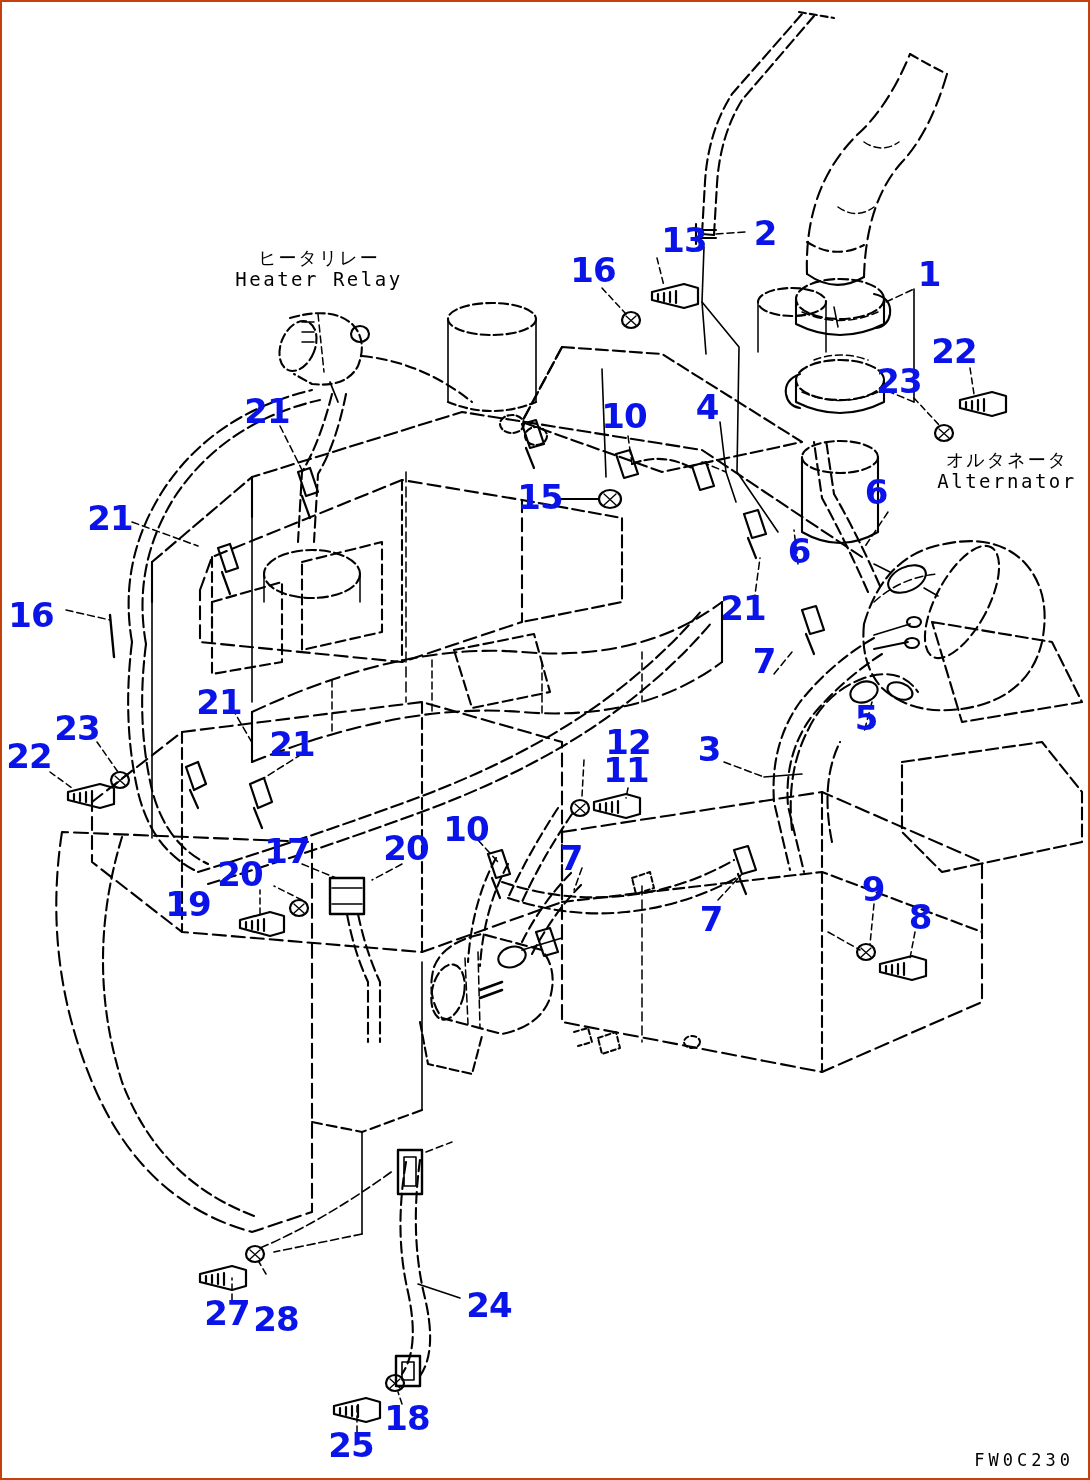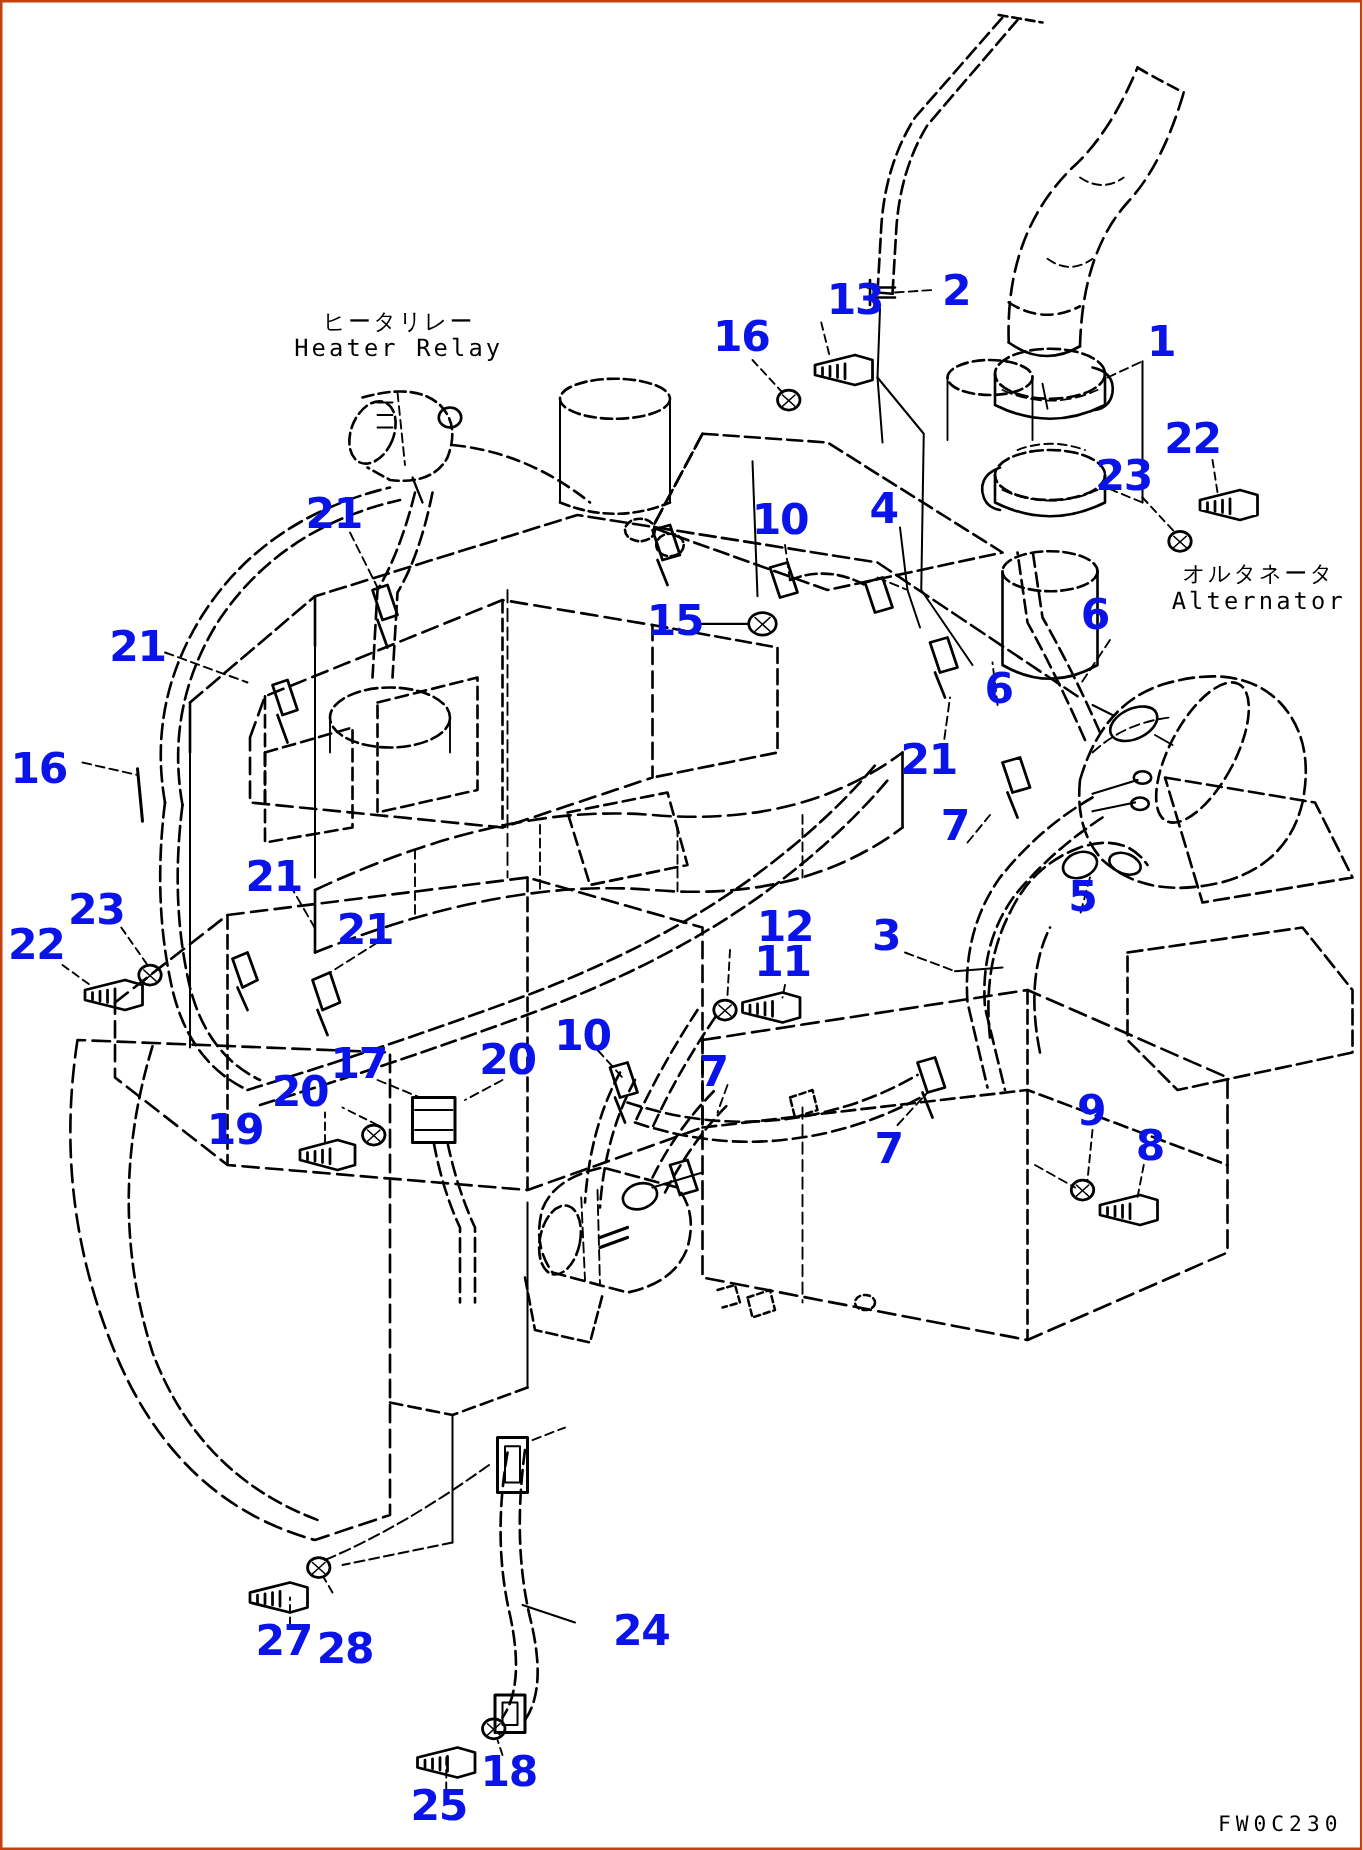--- a/index.html
+++ b/index.html
@@ -447,21 +447,21 @@
   <div class="callout" style="left:238px; top:872px;">20</div>
   <div class="callout" style="left:265px; top:409px;">21</div>
   <div class="callout" style="left:108px; top:516px;">21</div>
   <div class="callout" style="left:217px; top:700px;">21</div>
   <div class="callout" style="left:290px; top:742px;">21</div>
   <div class="callout" style="left:741px; top:606px;">21</div>
   <div class="callout" style="left:952px; top:349px;">22</div>
   <div class="callout" style="left:27px; top:754px;">22</div>
   <div class="callout" style="left:897px; top:379px;">23</div>
   <div class="callout" style="left:75px; top:726px;">23</div>
-  <div class="callout" style="left:487px; top:1303px;margin-left:24px;">24</div>
+  <div class="callout" style="left:487px; top:1303px;">24</div>
   <div class="callout" style="left:349px; top:1443px;">25</div>
   <div class="callout" style="left:405px; top:1416px;">18</div>
   <div class="callout" style="left:225px; top:1311px;">27</div>
   <div class="callout" style="left:274px; top:1284px;margin-top:33px;">28</div>
 
   <div id="sheetcode">FW0C230</div>
 
 </div>
 
 </body></html>

